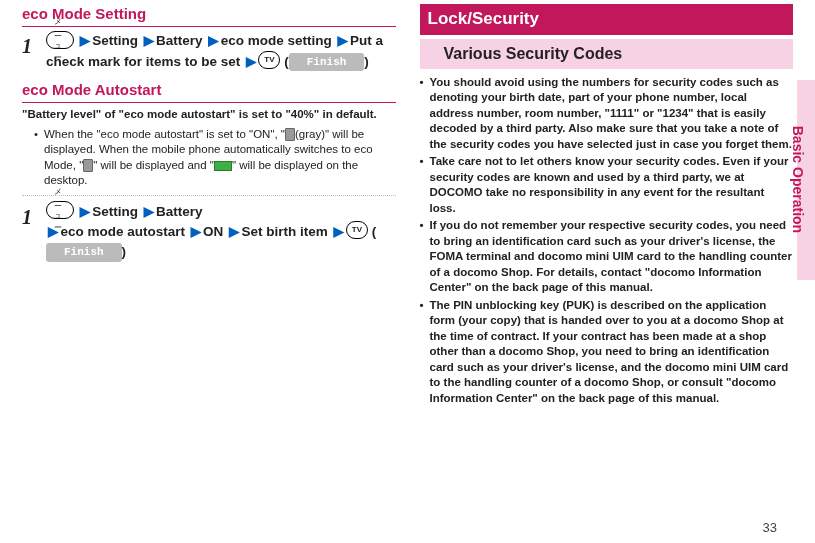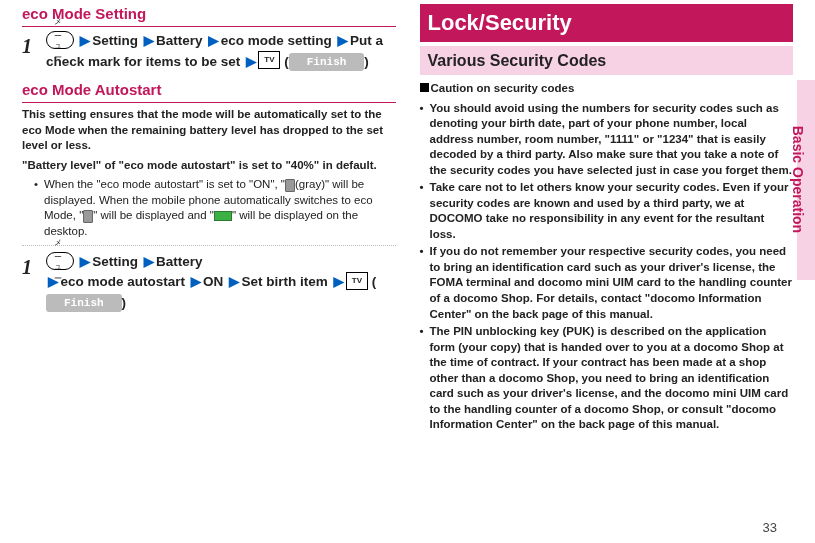--- a/index.html
+++ b/index.html
@@ -78,21 +78,21 @@
     border-radius: 9px;
     font-size: 8px;
     font-weight: normal;
     padding: 0 7px;
     position: relative;
     top: -2px;
   }
   .icon-tv {
     width: 22px; height: 18px;
     border: 1.5px solid #000;
-    border-radius: 0;
+    border-radius: 9px;
     font-size: 8px;
     position: relative;
     top: -2px;
   }
   .icon-batt {
     display: inline-block;
     width: 10px; height: 13px;
     background: #999;
     border: 1px solid #666;
     border-radius: 1px;
@@ -137,30 +137,30 @@
   }
   .dotted-sep {
     border: none;
     border-top: 1.5px dotted #bbb;
     margin: 6px 0;
   }
   .block-title {
     background: #c2185b;
     color: #fff;
     font-weight: bold;
-    font-size: 22px;
+    font-size: 17px;
     padding: 4px 8px;
     margin-bottom: 4px;
   }
   .sub-title {
     background: #f7d1e4;
     color: #222;
     font-weight: bold;
     font-size: 16px;
-    padding: 4px 8px;
+    padding: 4px 24px;
     margin-bottom: 6px;
   }
   .sq {
     display: inline-block;
     width: 9px; height: 9px;
     background: #000;
     margin-right: 2px;
     vertical-align: baseline;
     position: relative;
     top: 0;
@@ -215,21 +215,20 @@
         <span class="arrow">▶</span><span>eco mode setting</span>
         <span class="arrow">▶</span><span>Put a check mark for items to be set</span>
         <span class="arrow">▶</span><span class="icon icon-tv">
             <span>TV</span>
           </span>
         <span class="paren">(</span><span class="finish-pill">Finish</span><span class="paren">)</span>
       </div>
     </div>
 
     <div class="heading-pink">eco Mode Autostart</div>
-    <div class="body-text bold">This setting ensures that the mode will be automatically set to the eco Mode when the remaining battery level has dropped to the set level or less.</div>
     <div class="body-text bold">"Battery level" of "eco mode autostart" is set to "40%" in default.</div>
 
     <div class="bullet">
       <div class="dot">•</div>
       <div>
         <span>When the "eco mode autostart" is set to "ON", "</span><span class="icon-batt"></span><span>(gray)" will be displayed. When the mobile phone automatically switches to eco Mode, "</span><span class="icon-batt"></span><span>" will be displayed and "</span><span class="icon-batt-green"></span><span>" will be displayed on the desktop.</span>
       </div>
     </div>
 
     <hr class="dotted-sep">
@@ -249,23 +248,20 @@
         <span class="paren">(</span><span class="finish-pill">Finish</span><span class="paren">)</span>
       </div>
     </div>
 
   </div>
 
   <div class="col right">
     <div class="block-title">Lock/Security</div>
     <div class="sub-title">Various Security Codes</div>
 
-    <div class="body-text bold">
-      <span class="sq"></span><span>Caution on security codes</span>
-    </div>
 
     <div class="caution-list">
       <div class="bullet">
           <div class="dot">•</div>
           <div>You should avoid using the numbers for security codes such as denoting your birth date, part of your phone number, local address number, room number, "1111" or "1234" that is easily decoded by a third party. Also make sure that you take a note of the security codes you have selected just in case you forget them.</div>
         </div>
       <div class="bullet">
           <div class="dot">•</div>
           <div>Take care not to let others know your security codes. Even if your security codes are known and used by a third party, we at DOCOMO take no responsibility in any event for the resultant loss.</div>
         </div>

